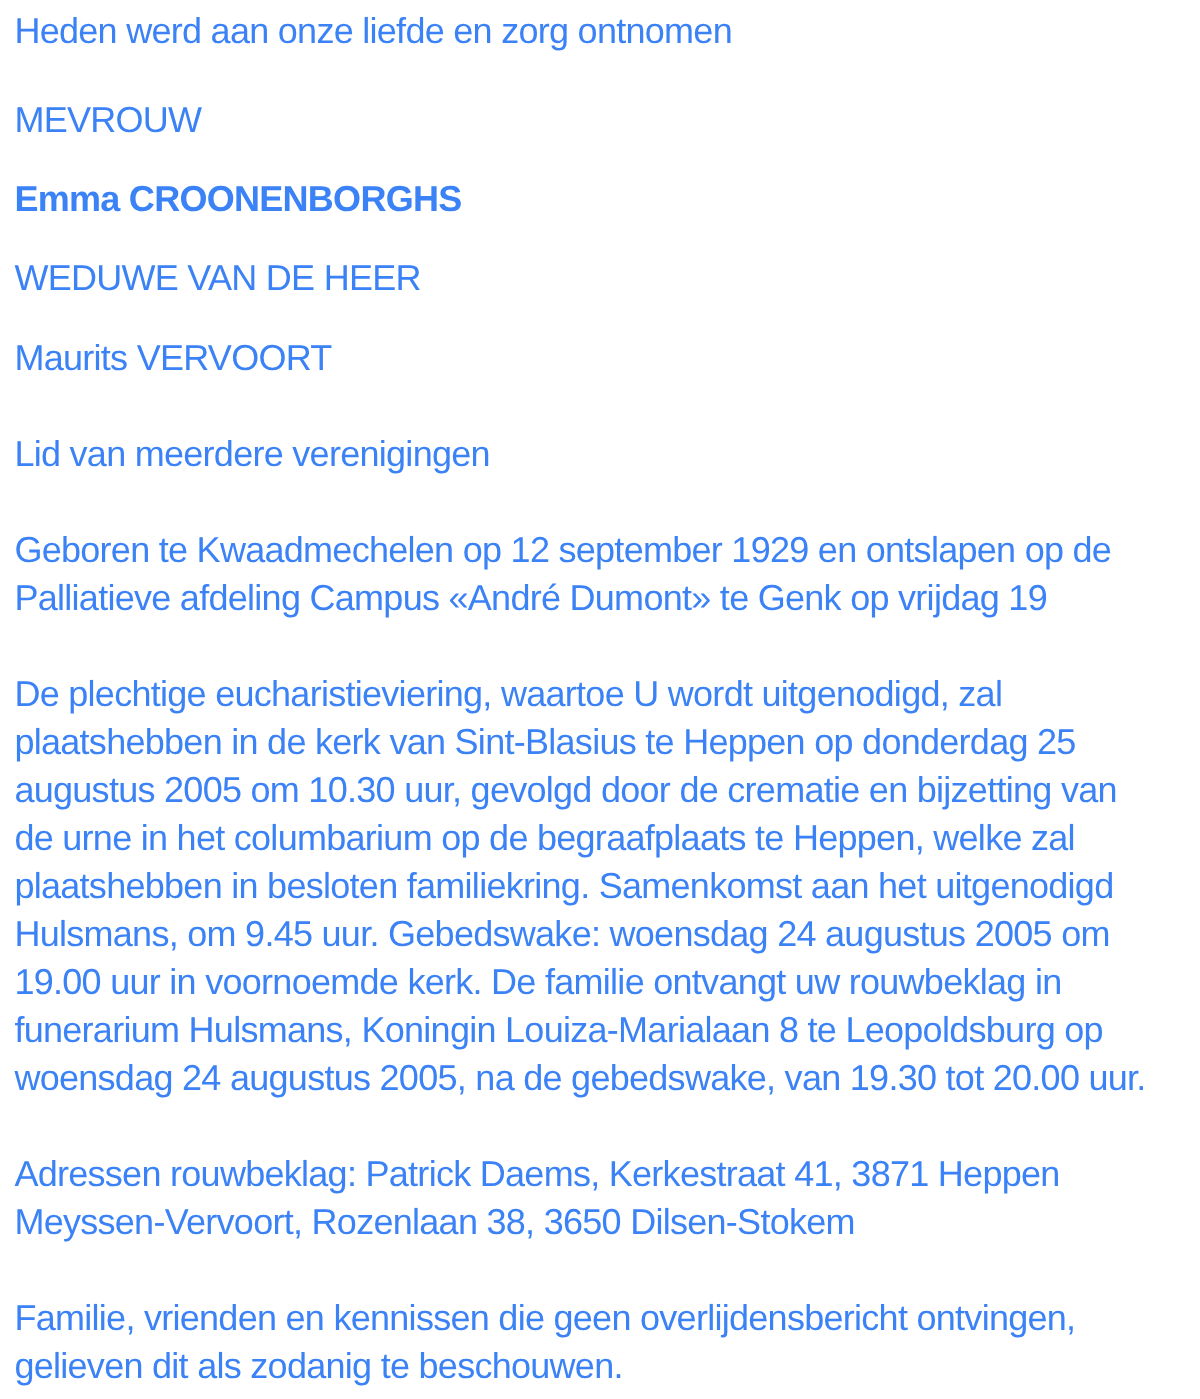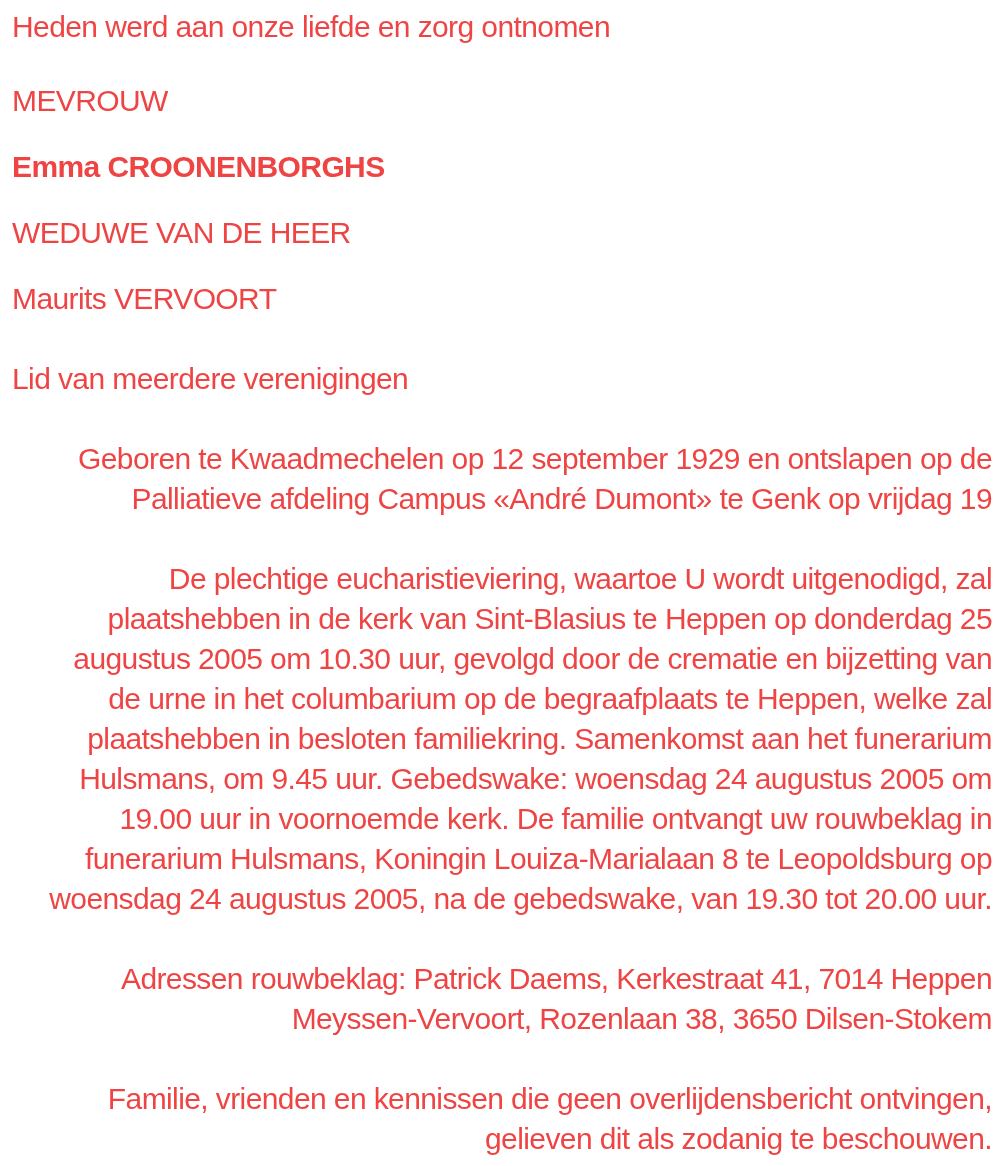--- a/index.html
+++ b/index.html
@@ -6,21 +6,21 @@
     margin: 0;
     padding: 0;
     background: #ffffff;
   }
   .page {
     position: relative;
     width: 1000px;
     height: 1166px;
     box-sizing: border-box;
     background: #ffffff;
-    color: #ef4444;
+    color: #3b82f6;
     padding: 7px 8px 0 12px;
     font-family: "Liberation Sans", sans-serif;
     font-size: 30px;
     line-height: 40px;
     letter-spacing: -0.6px;
     overflow: hidden;
   }
   .para {
     margin: 40px 0 0 0;
     white-space: nowrap;
@@ -33,21 +33,20 @@
   }
   .name-line {
     margin-top: 26px;
   }
   .bold {
     font-weight: 700;
   }
   .line {
     display: block;
     white-space: nowrap;
-    text-align: right;
   }
 </style>
 </head>
 <body>
 
 <div class="page">
 
   <p class="para">Heden werd aan onze liefde en zorg ontnomen</p>
 
   <p class="para name-first">MEVROUW</p>
@@ -63,29 +62,29 @@
   <div class="para">
     <span class="line">Geboren te Kwaadmechelen op 12 september 1929 en ontslapen op de</span>
     <span class="line">Palliatieve afdeling Campus «André Dumont» te Genk op vrijdag 19</span>
   </div>
 
   <div class="para">
     <span class="line">De plechtige eucharistieviering, waartoe U wordt uitgenodigd, zal</span>
     <span class="line">plaatshebben in de kerk van Sint-Blasius te Heppen op donderdag 25</span>
     <span class="line">augustus 2005 om 10.30 uur, gevolgd door de crematie en bijzetting van</span>
     <span class="line">de urne in het columbarium op de begraafplaats te Heppen, welke zal</span>
-    <span class="line">plaatshebben in besloten familiekring. Samenkomst aan het funerarium</span>
+    <span class="line">plaatshebben in besloten familiekring. Samenkomst aan het uitgenodigd</span>
     <span class="line">Hulsmans, om 9.45 uur. Gebedswake: woensdag 24 augustus 2005 om</span>
     <span class="line">19.00 uur in voornoemde kerk. De familie ontvangt uw rouwbeklag in</span>
     <span class="line">funerarium Hulsmans, Koningin Louiza-Marialaan 8 te Leopoldsburg op</span>
     <span class="line">woensdag 24 augustus 2005, na de gebedswake, van 19.30 tot 20.00 uur.</span>
   </div>
 
   <div class="para">
-    <span class="line">Adressen rouwbeklag: Patrick Daems, Kerkestraat 41, 7014 Heppen</span>
+    <span class="line">Adressen rouwbeklag: Patrick Daems, Kerkestraat 41, 3871 Heppen</span>
     <span class="line">Meyssen-Vervoort, Rozenlaan 38, 3650 Dilsen-Stokem</span>
   </div>
 
   <div class="para">
     <span class="line">Familie, vrienden en kennissen die geen overlijdensbericht ontvingen,</span>
     <span class="line">gelieven dit als zodanig te beschouwen.</span>
   </div>
 
 </div>
 

